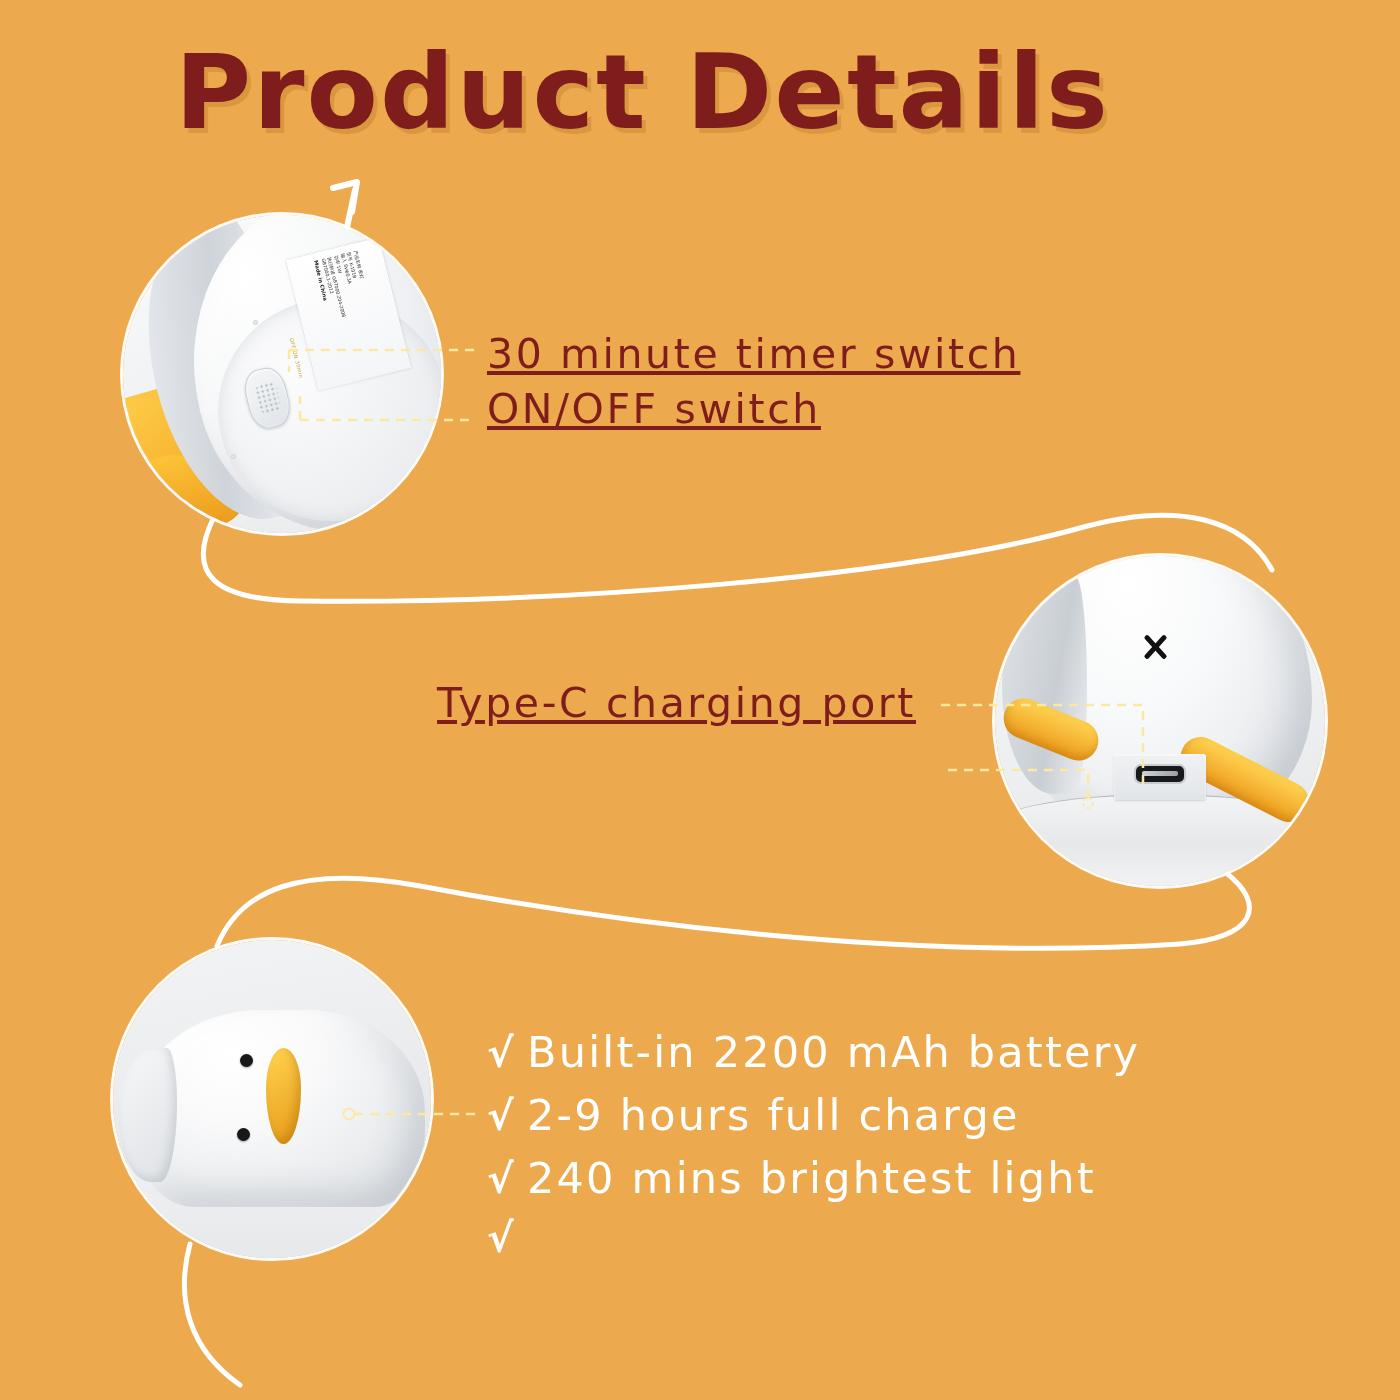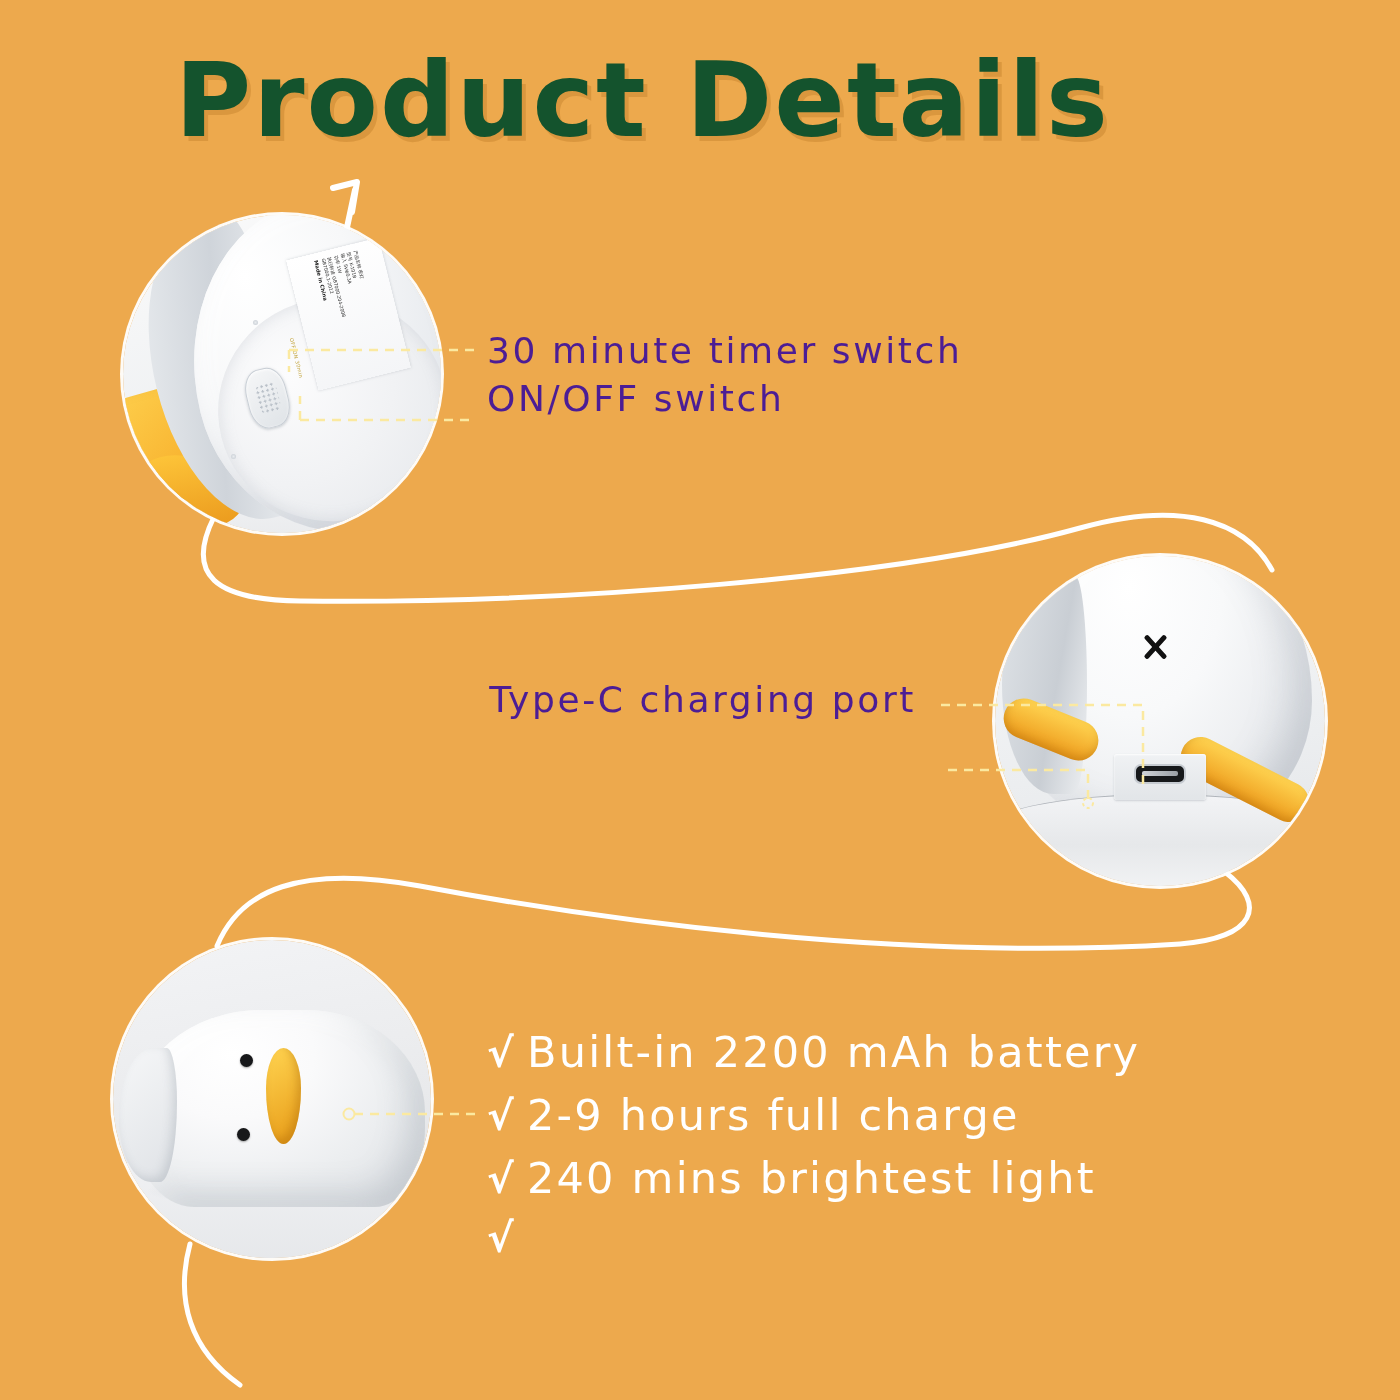--- a/index.html
+++ b/index.html
@@ -7,27 +7,27 @@
   body {
     background:#EDA94D;
     font-family:"DejaVu Sans", sans-serif;
     overflow:hidden;
     position:relative;
   }
 
   
   #title {
     position:absolute;
-    top:48px; left:0; width:1285px;
+    top:40px; left:0; width:1285px;
     text-align:center;
     font-family:"DejaVu Sans", sans-serif;
     font-weight:bold;
     font-size:104px;
     line-height:1.0;
-    color:#14532d;
+    color:#7f1d1d;
     letter-spacing:2px;
     text-shadow:4px 5px 0 rgba(196,128,45,0.45);
     white-space:nowrap;
   }
 
   
   .layer { position:absolute; top:0; left:0; width:1400px; height:1400px; }
   #ribbons { z-index:1; }
   #leaders { z-index:6; }
 
@@ -214,27 +214,28 @@
     box-shadow:inset -4px -5px 9px rgba(170,105,10,0.4);
   }
   #p3-shadow {
     position:absolute; left:10%; top:74%; width:80%; height:10%;
     background:radial-gradient(ellipse at center, rgba(120,130,140,0.28), transparent 70%);
   }
 
   
   .callout {
     position:absolute;
-    color:#4c1d95;
-    font-family:"DejaVu Sans", sans-serif;
-    font-size:36px;
+    color:#7f1d1d;
+    font-family:"DejaVu Sans", sans-serif;
+    font-size:41px;
     line-height:1.34;
     letter-spacing:2.6px;
     white-space:nowrap;
     z-index:7;
+    text-decoration:underline;
   }
   #callout-1 { left:487px; top:327px; }
   #callout-2 { right:484px; top:676px; text-align:right; }
   #callout-2 .line { display:block; }
 
   
   #features {
     position:absolute; left:487px; top:1021px;
     z-index:7;
   }

